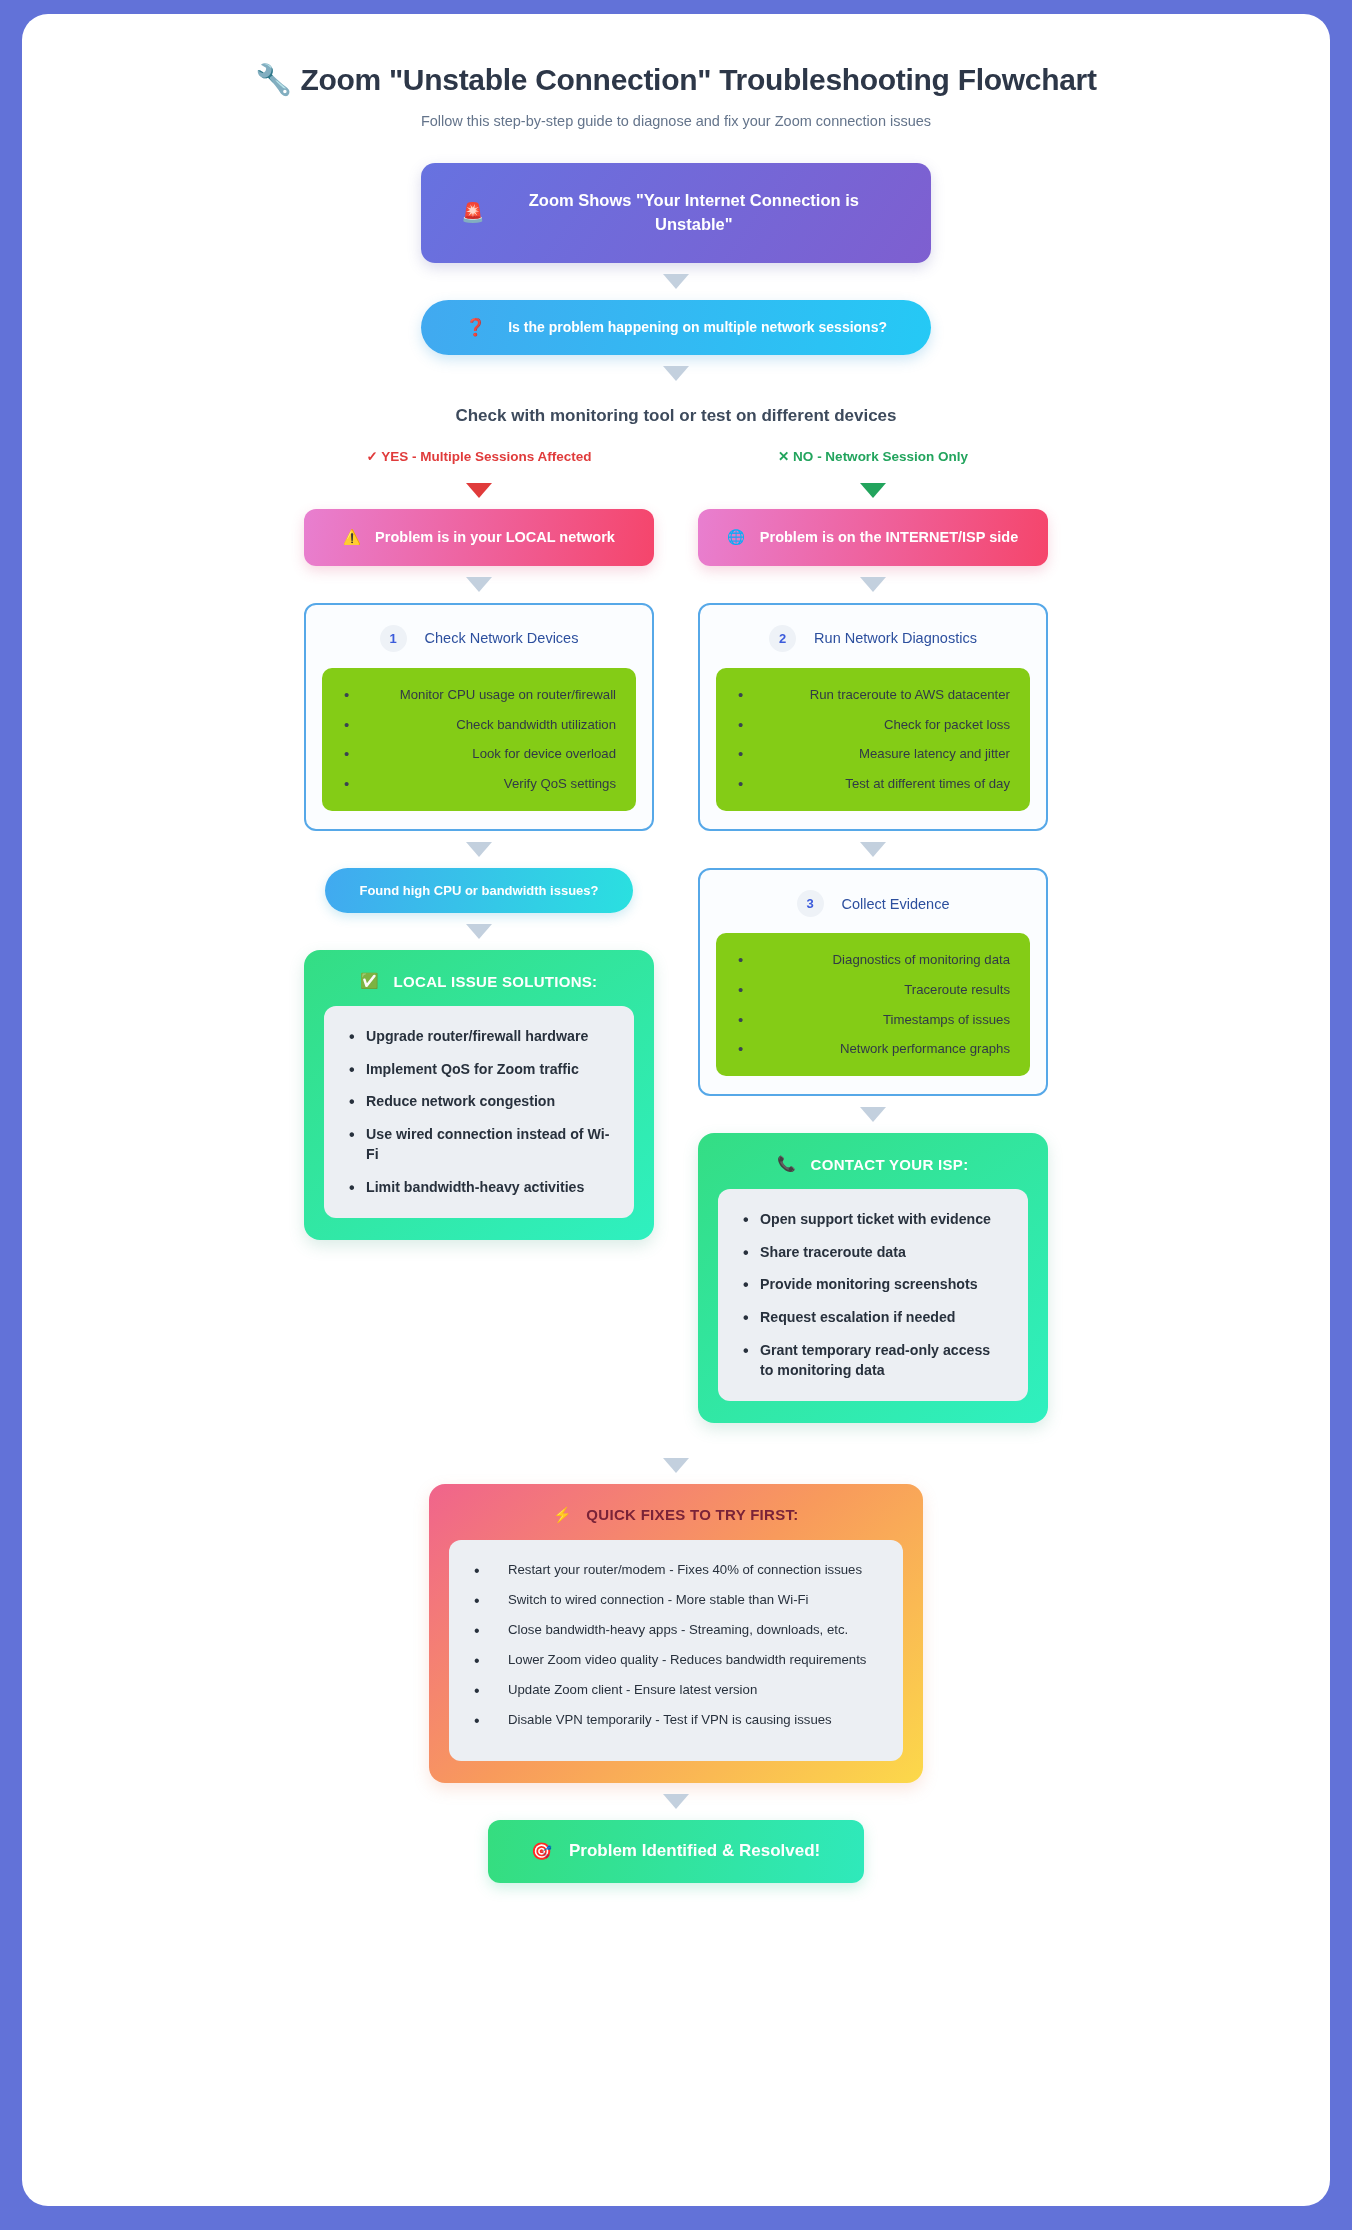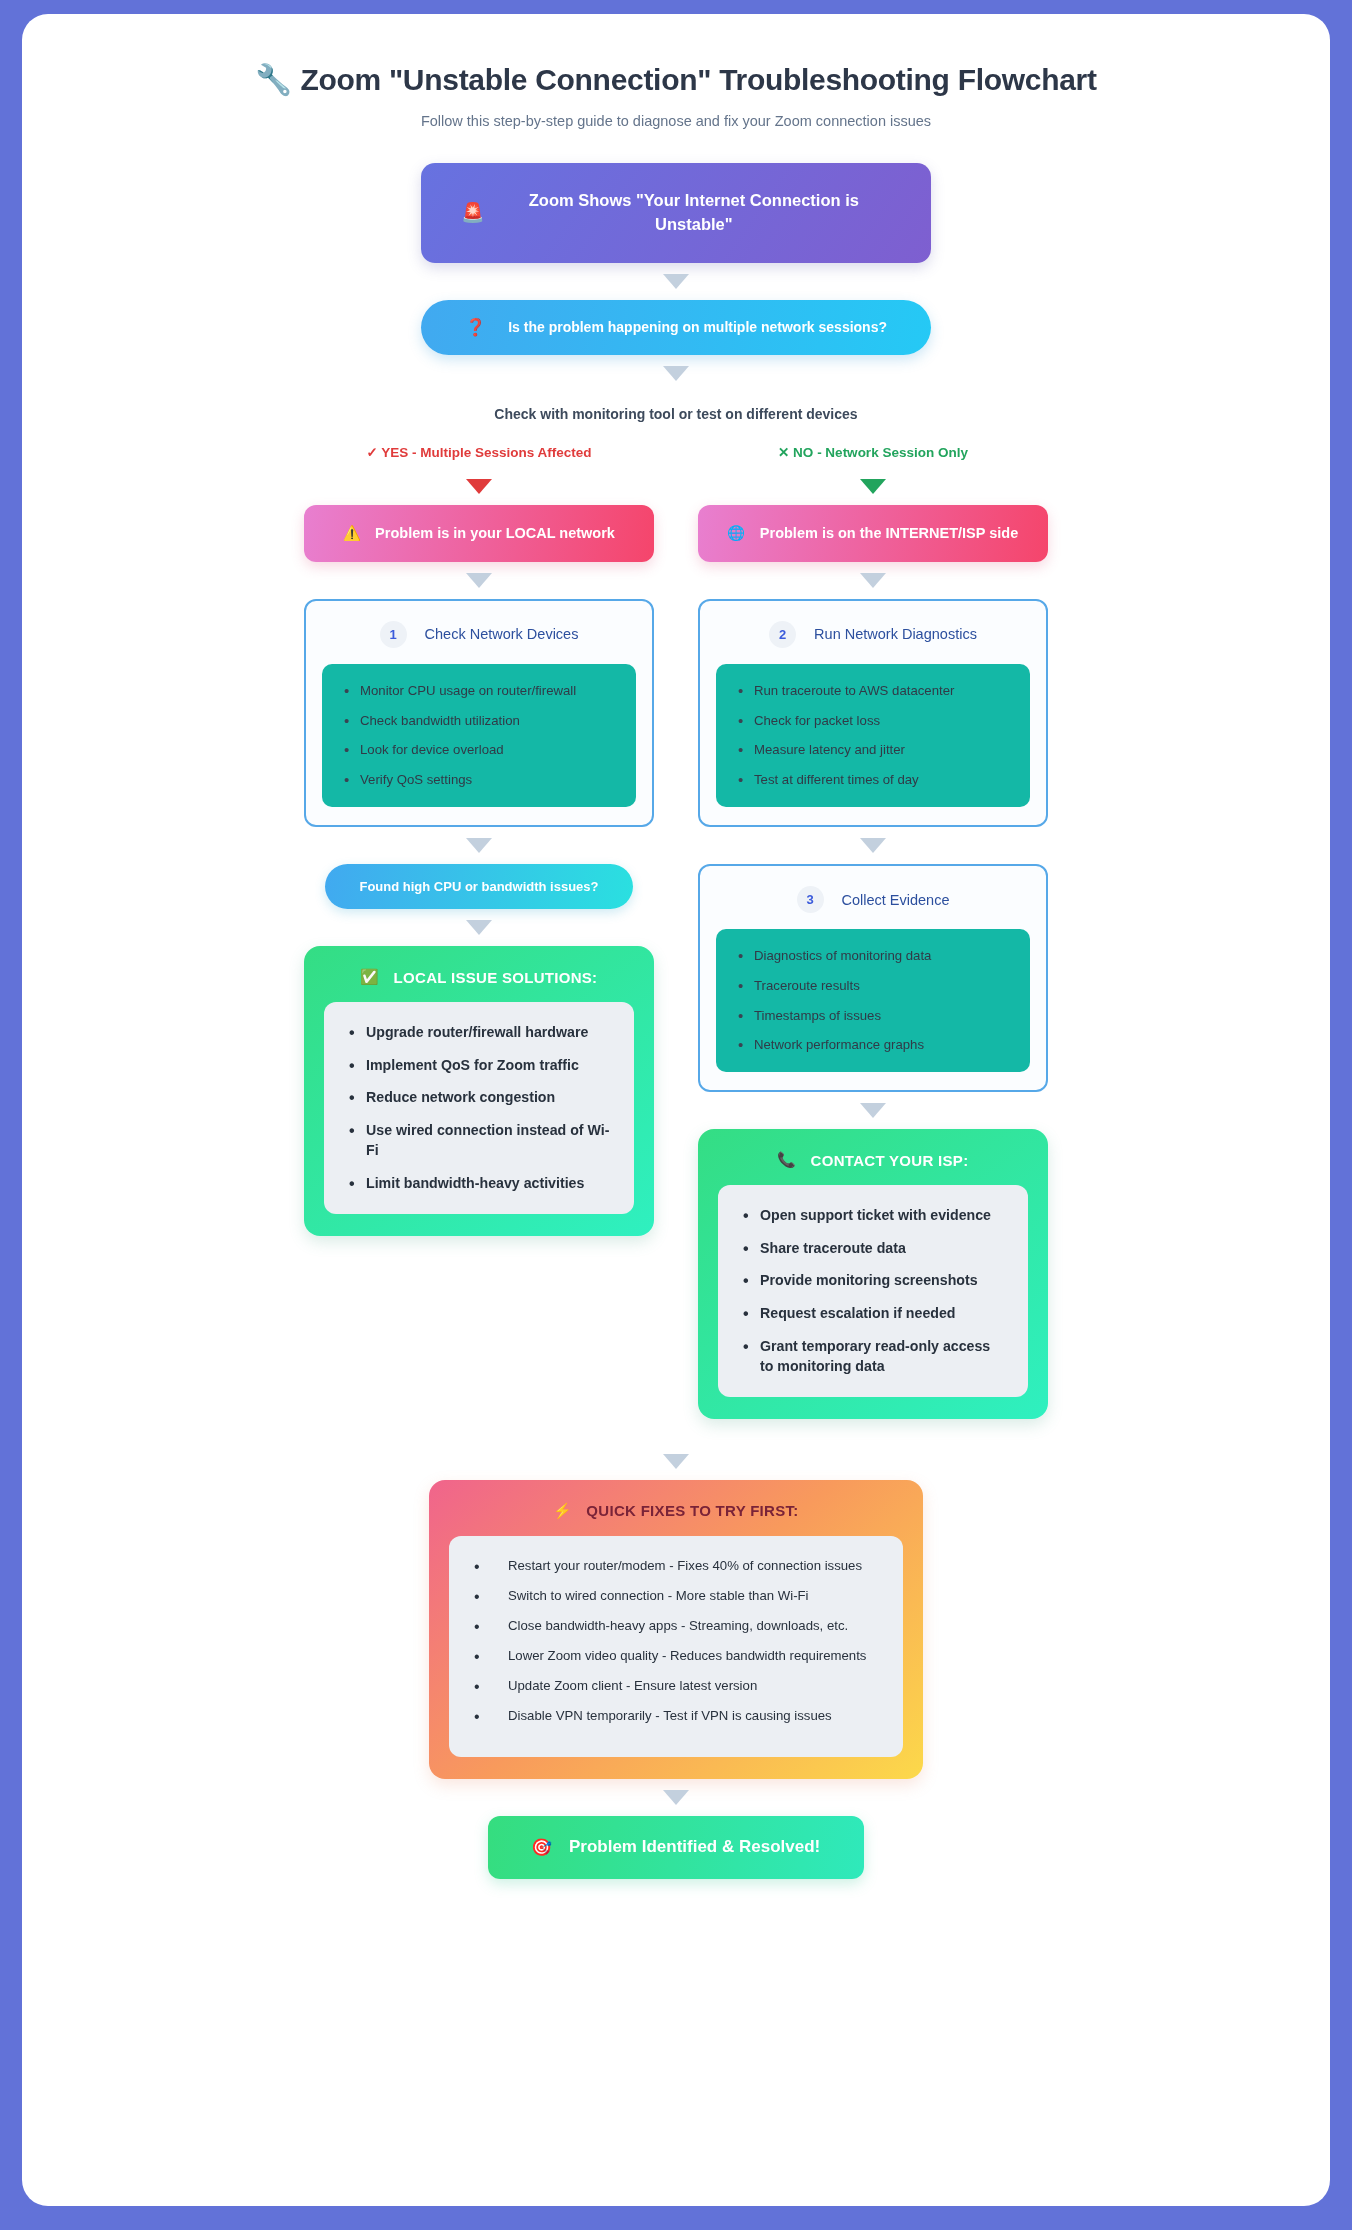--- a/index.html
+++ b/index.html
@@ -78,21 +78,21 @@
     color: #fff;
     font-weight: bold;
     font-size: 14px;
     padding: 17px 44px;
     display: flex; align-items: center; gap: 22px;
     box-shadow: 0 5px 13px rgba(60,160,220,.25);
   }
   .decision-pill .q { color: #e81d1d; font-size: 17px; font-weight: bold; }
 
   .check-note {
-    font-size: 14px;
+    font-size: 17px;
     font-weight: bold;
     color: #3d4a5c;
     text-align: left;
     margin: 14px 0 22px;
   }
 
   
   .branches { display: flex; justify-content: center; gap: 44px; align-items: flex-start; }
   .branch-col { width: 350px; display: flex; flex-direction: column; align-items: center; }
 
@@ -125,23 +125,24 @@
     margin-bottom: 16px;
   }
   .step-num {
     width: 27px; height: 27px; border-radius: 50%;
     background: #eef2f7; color: #3b5bdb;
     font-size: 13px; font-weight: bold;
     display: flex; align-items: center; justify-content: center;
   }
   .step-title { color: #2c4f9e; font-size: 14.5px; font-weight: normal; }
   .panel {
-    background: #14b8a6;
+    background: #84cc16;
     border-radius: 10px;
     padding: 17px 20px 17px 16px;
+    text-align: right;
   }
   .panel ul { list-style: none; }
   .panel li {
     position: relative;
     padding-left: 22px;
     font-size: 13.2px;
     color: #313a47;
     line-height: 1.5;
     margin-bottom: 10px;
   }

